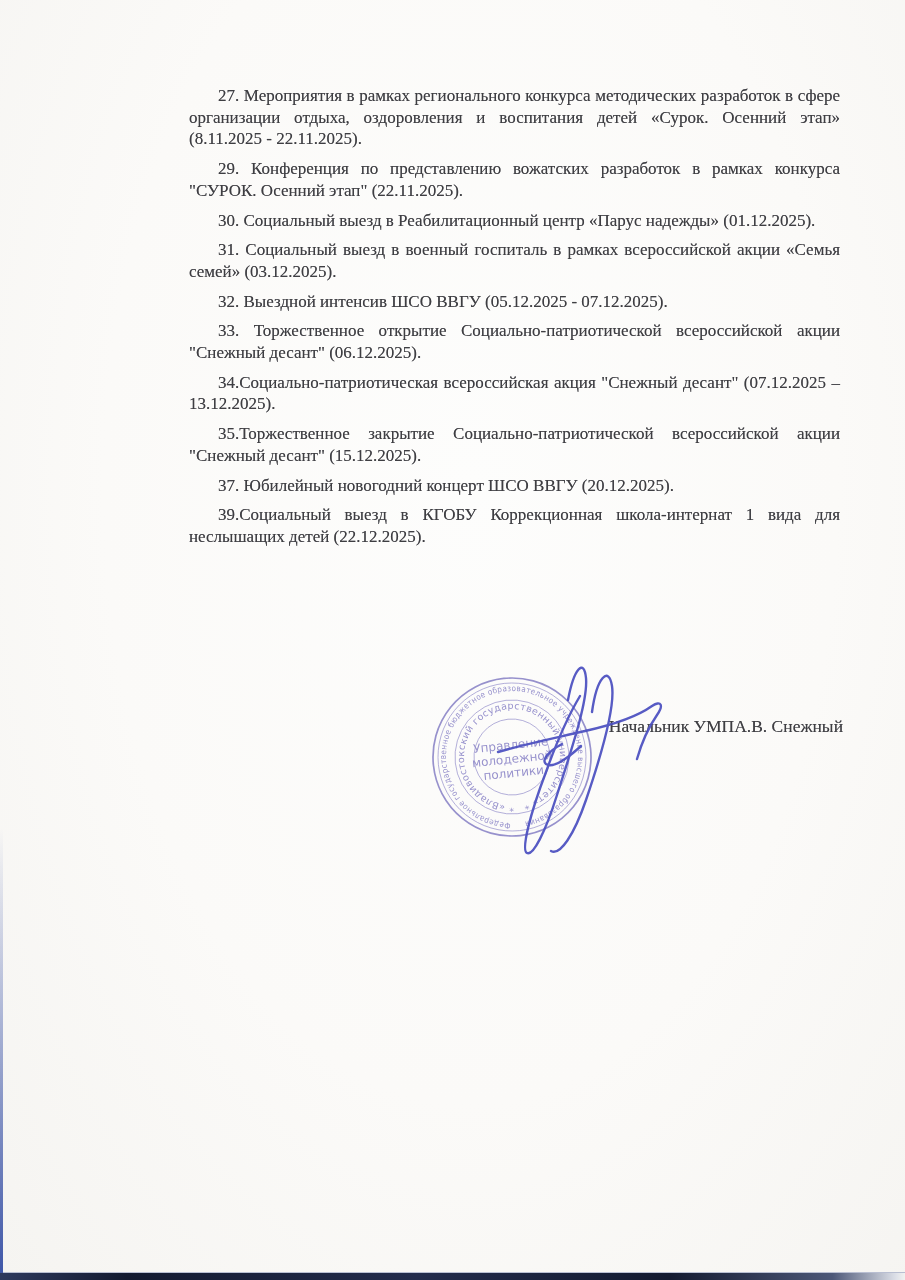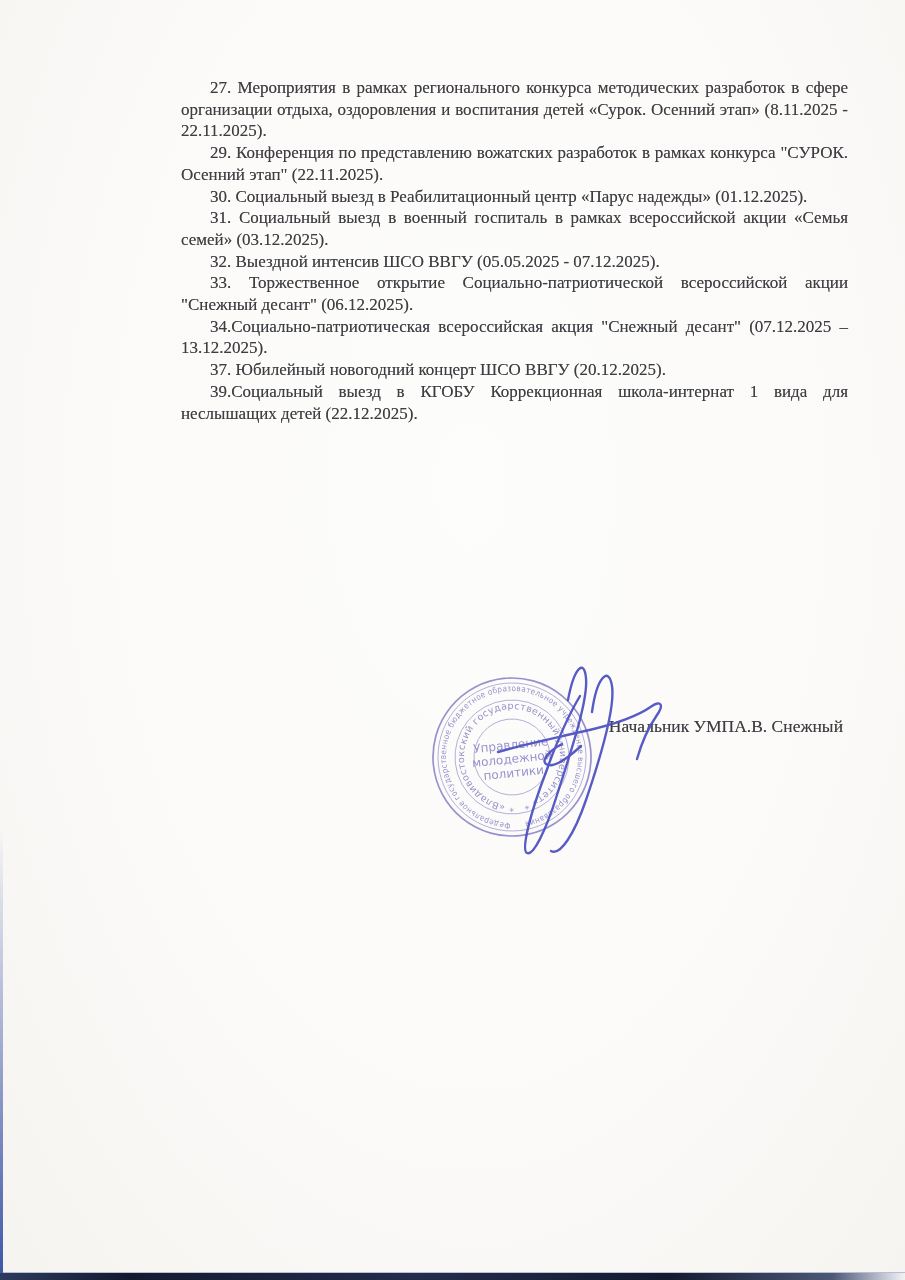--- a/index.html
+++ b/index.html
@@ -12,21 +12,21 @@
     position:absolute;inset:0;
     background:radial-gradient(ellipse at 52% 38%, #fdfdfc 0%, #fbfaf8 55%, #f5f4f1 100%);
   }
   
   .body-text{
     position:absolute;left:181px;top:77px;width:667px;
     font-size:17px;line-height:21.7px;color:#3e3e42;
     text-align:justify;
     text-shadow:0 0 0.4px rgba(55,55,65,.55);
   }
-  .body-text p{margin:0;text-indent:29px;}
+  .body-text p{margin:8px;text-indent:29px;}
   
   .footer{
     position:absolute;left:133px;right:62px;top:716px;
     display:flex;justify-content:flex-end;
     font-size:17.5px;color:#3e3e42;
     text-shadow:0 0 0.4px rgba(55,55,65,.55);
   }
   
   .seal-layer{position:absolute;left:370px;top:612px;width:310px;height:255px;}
   .stamp-text{font-family:"DejaVu Sans", sans-serif;}
@@ -44,23 +44,24 @@
 </head>
 <body>
 
 <div class="page">
 
   <div class="body-text">
     <p>27. Мероприятия в рамках регионального конкурса методических разработок в сфере организации отдыха, оздоровления и воспитания детей «Сурок. Осенний этап» (8.11.2025 - 22.11.2025).</p>
     <p>29. Конференция по представлению вожатских разработок в рамках конкурса "СУРОК. Осенний этап" (22.11.2025).</p>
     <p>30. Социальный выезд в Реабилитационный центр «Парус надежды» (01.12.2025).</p>
     <p>31. Социальный выезд в военный госпиталь в рамках всероссийской акции «Семья семей» (03.12.2025).</p>
-    <p>32. Выездной интенсив ШСО ВВГУ (05.05.2025 - 07.12.2025).</p>
+    <p>32. Выездной интенсив ШСО ВВГУ (05.12.2025 - 07.12.2025).</p>
     <p>33. Торжественное открытие Социально-патриотической всероссийской акции "Снежный десант" (06.12.2025).</p>
     <p>34.Социально-патриотическая всероссийская акция "Снежный десант" (07.12.2025 – 13.12.2025).</p>
+    <p>35.Торжественное закрытие Социально-патриотической всероссийской акции "Снежный десант" (15.12.2025).</p>
     <p>37. Юбилейный новогодний концерт ШСО ВВГУ (20.12.2025).</p>
     <p>39.Социальный выезд в КГОБУ Коррекционная школа-интернат 1 вида для неслышащих детей (22.12.2025).</p>
   </div>
 
   <div class="footer">
     <span>Начальник УМП</span>
     <span>А.В. Снежный</span>
   </div>
 
   <svg class="seal-layer" viewBox="370 612 310 255">

